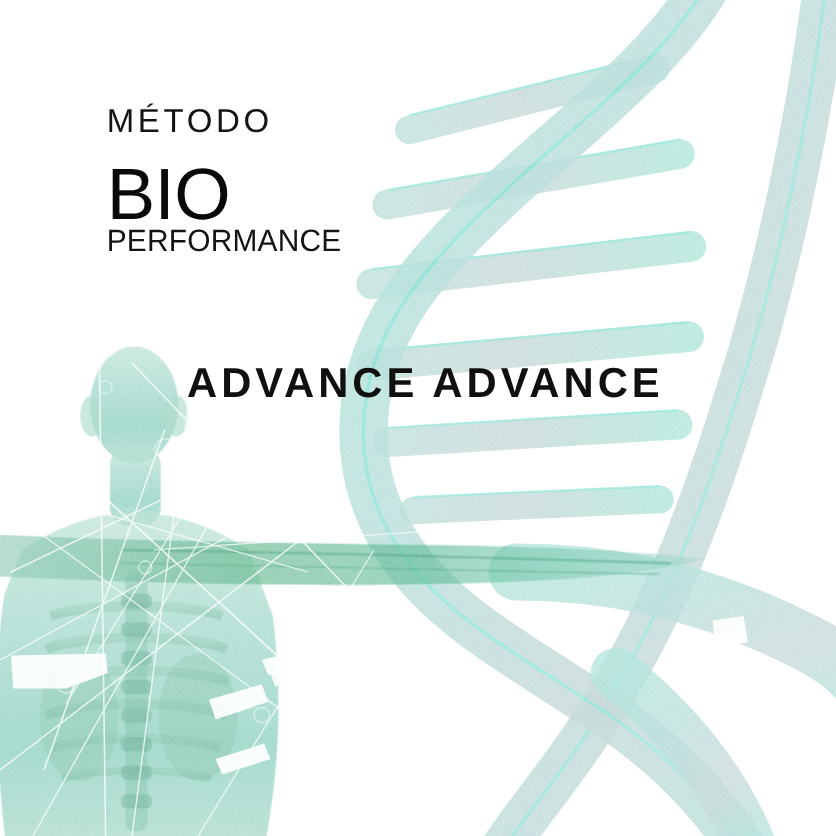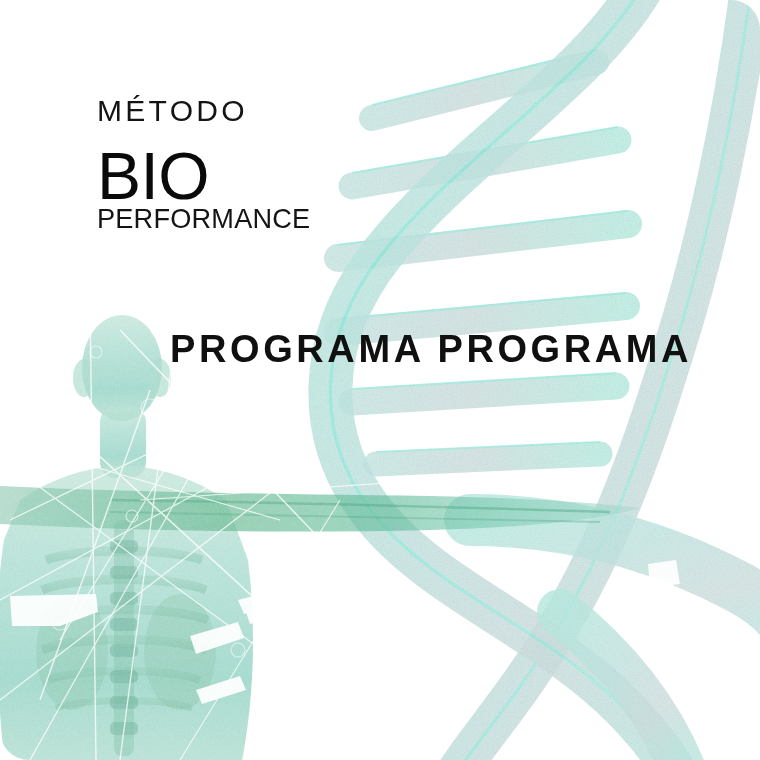--- a/index.html
+++ b/index.html
@@ -7,21 +7,20 @@
     padding: 0;
     background: #ffffff;
   }
   #canvas {
     position: relative;
     width: 760px;
     height: 760px;
     overflow: hidden;
     background: #ffffff;
     font-family: "Liberation Sans", sans-serif;
-    border-radius: 29px;
   }
 
   
   .art-layer {
     position: absolute;
     inset: 0;
     pointer-events: none;
   }
   .art-svg { position: absolute; left: 0; top: 0; }
 
@@ -276,15 +275,15 @@
       </g>
     </svg>
   </div>
 
   <div id="logo-lockup">
     <span id="logo-metodo">MÉTODO</span>
     <span id="logo-bio">BIO</span>
     <span id="logo-performance">PERFORMANCE</span>
   </div>
 
-  <div id="headline">PROGRAMA PROGRAMA</div>
+  <div id="headline">ADVANCE ADVANCE</div>
 
 </div>
 
 </body></html>

